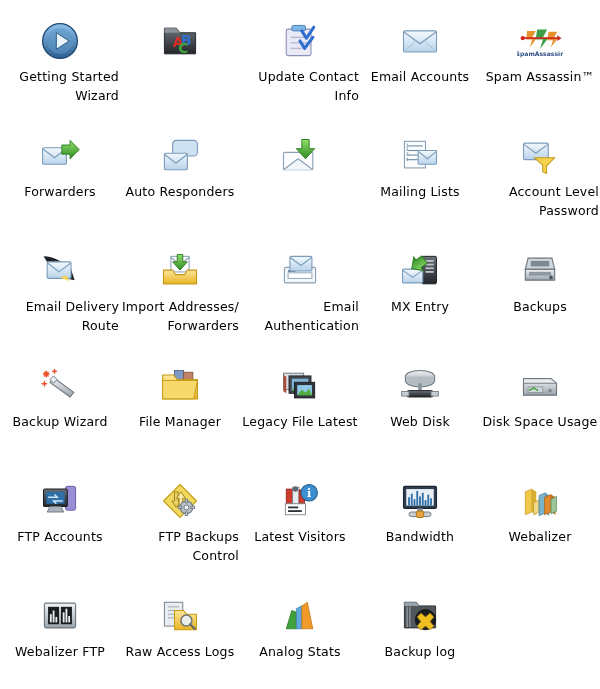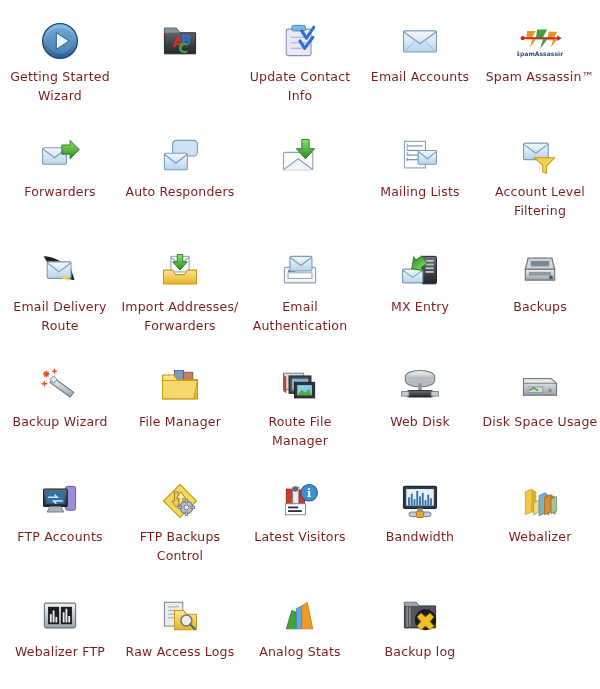--- a/index.html
+++ b/index.html
@@ -23,24 +23,24 @@
     cursor:pointer;
     user-select:none;
   }
   .icon{
     width:46px;height:46px;
     display:flex;align-items:center;justify-content:center;
     margin-bottom:3px;
   }
   .icon svg{display:block;}
   .label{
-    text-align:center;
+    text-align:right;
     font-size:12.5px;
     line-height:19px;
-    color:#7f1d1d;
+    color:#000000;
     letter-spacing:.2px;
     max-width:118px;
     word-wrap:break-word;
   }
 </style>
 </head>
 <body>
 
 <div id="grid">
     <div class="cell">
@@ -112,21 +112,21 @@
         </svg>
       </div>
       <div class="label">Mailing Lists</div>
     </div>
     <div class="cell">
       <div class="icon">
         <svg width="44" height="44" viewBox="0 0 48 48">
           <use href="#envelope-funnel-icon"></use>
         </svg>
       </div>
-      <div class="label">Account Level Filtering</div>
+      <div class="label">Account Level Password</div>
     </div>
     <div class="cell">
       <div class="icon">
         <svg width="44" height="44" viewBox="0 0 48 48">
           <use href="#envelope-route-icon"></use>
         </svg>
       </div>
       <div class="label">Email Delivery Route</div>
     </div>
     <div class="cell">
@@ -176,21 +176,21 @@
         </svg>
       </div>
       <div class="label">File Manager</div>
     </div>
     <div class="cell">
       <div class="icon">
         <svg width="44" height="44" viewBox="0 0 48 48">
           <use href="#photo-stack-icon"></use>
         </svg>
       </div>
-      <div class="label">Route File Manager</div>
+      <div class="label">Legacy File Latest</div>
     </div>
     <div class="cell">
       <div class="icon">
         <svg width="44" height="44" viewBox="0 0 48 48">
           <use href="#network-disk-icon"></use>
         </svg>
       </div>
       <div class="label">Web Disk</div>
     </div>
     <div class="cell">

